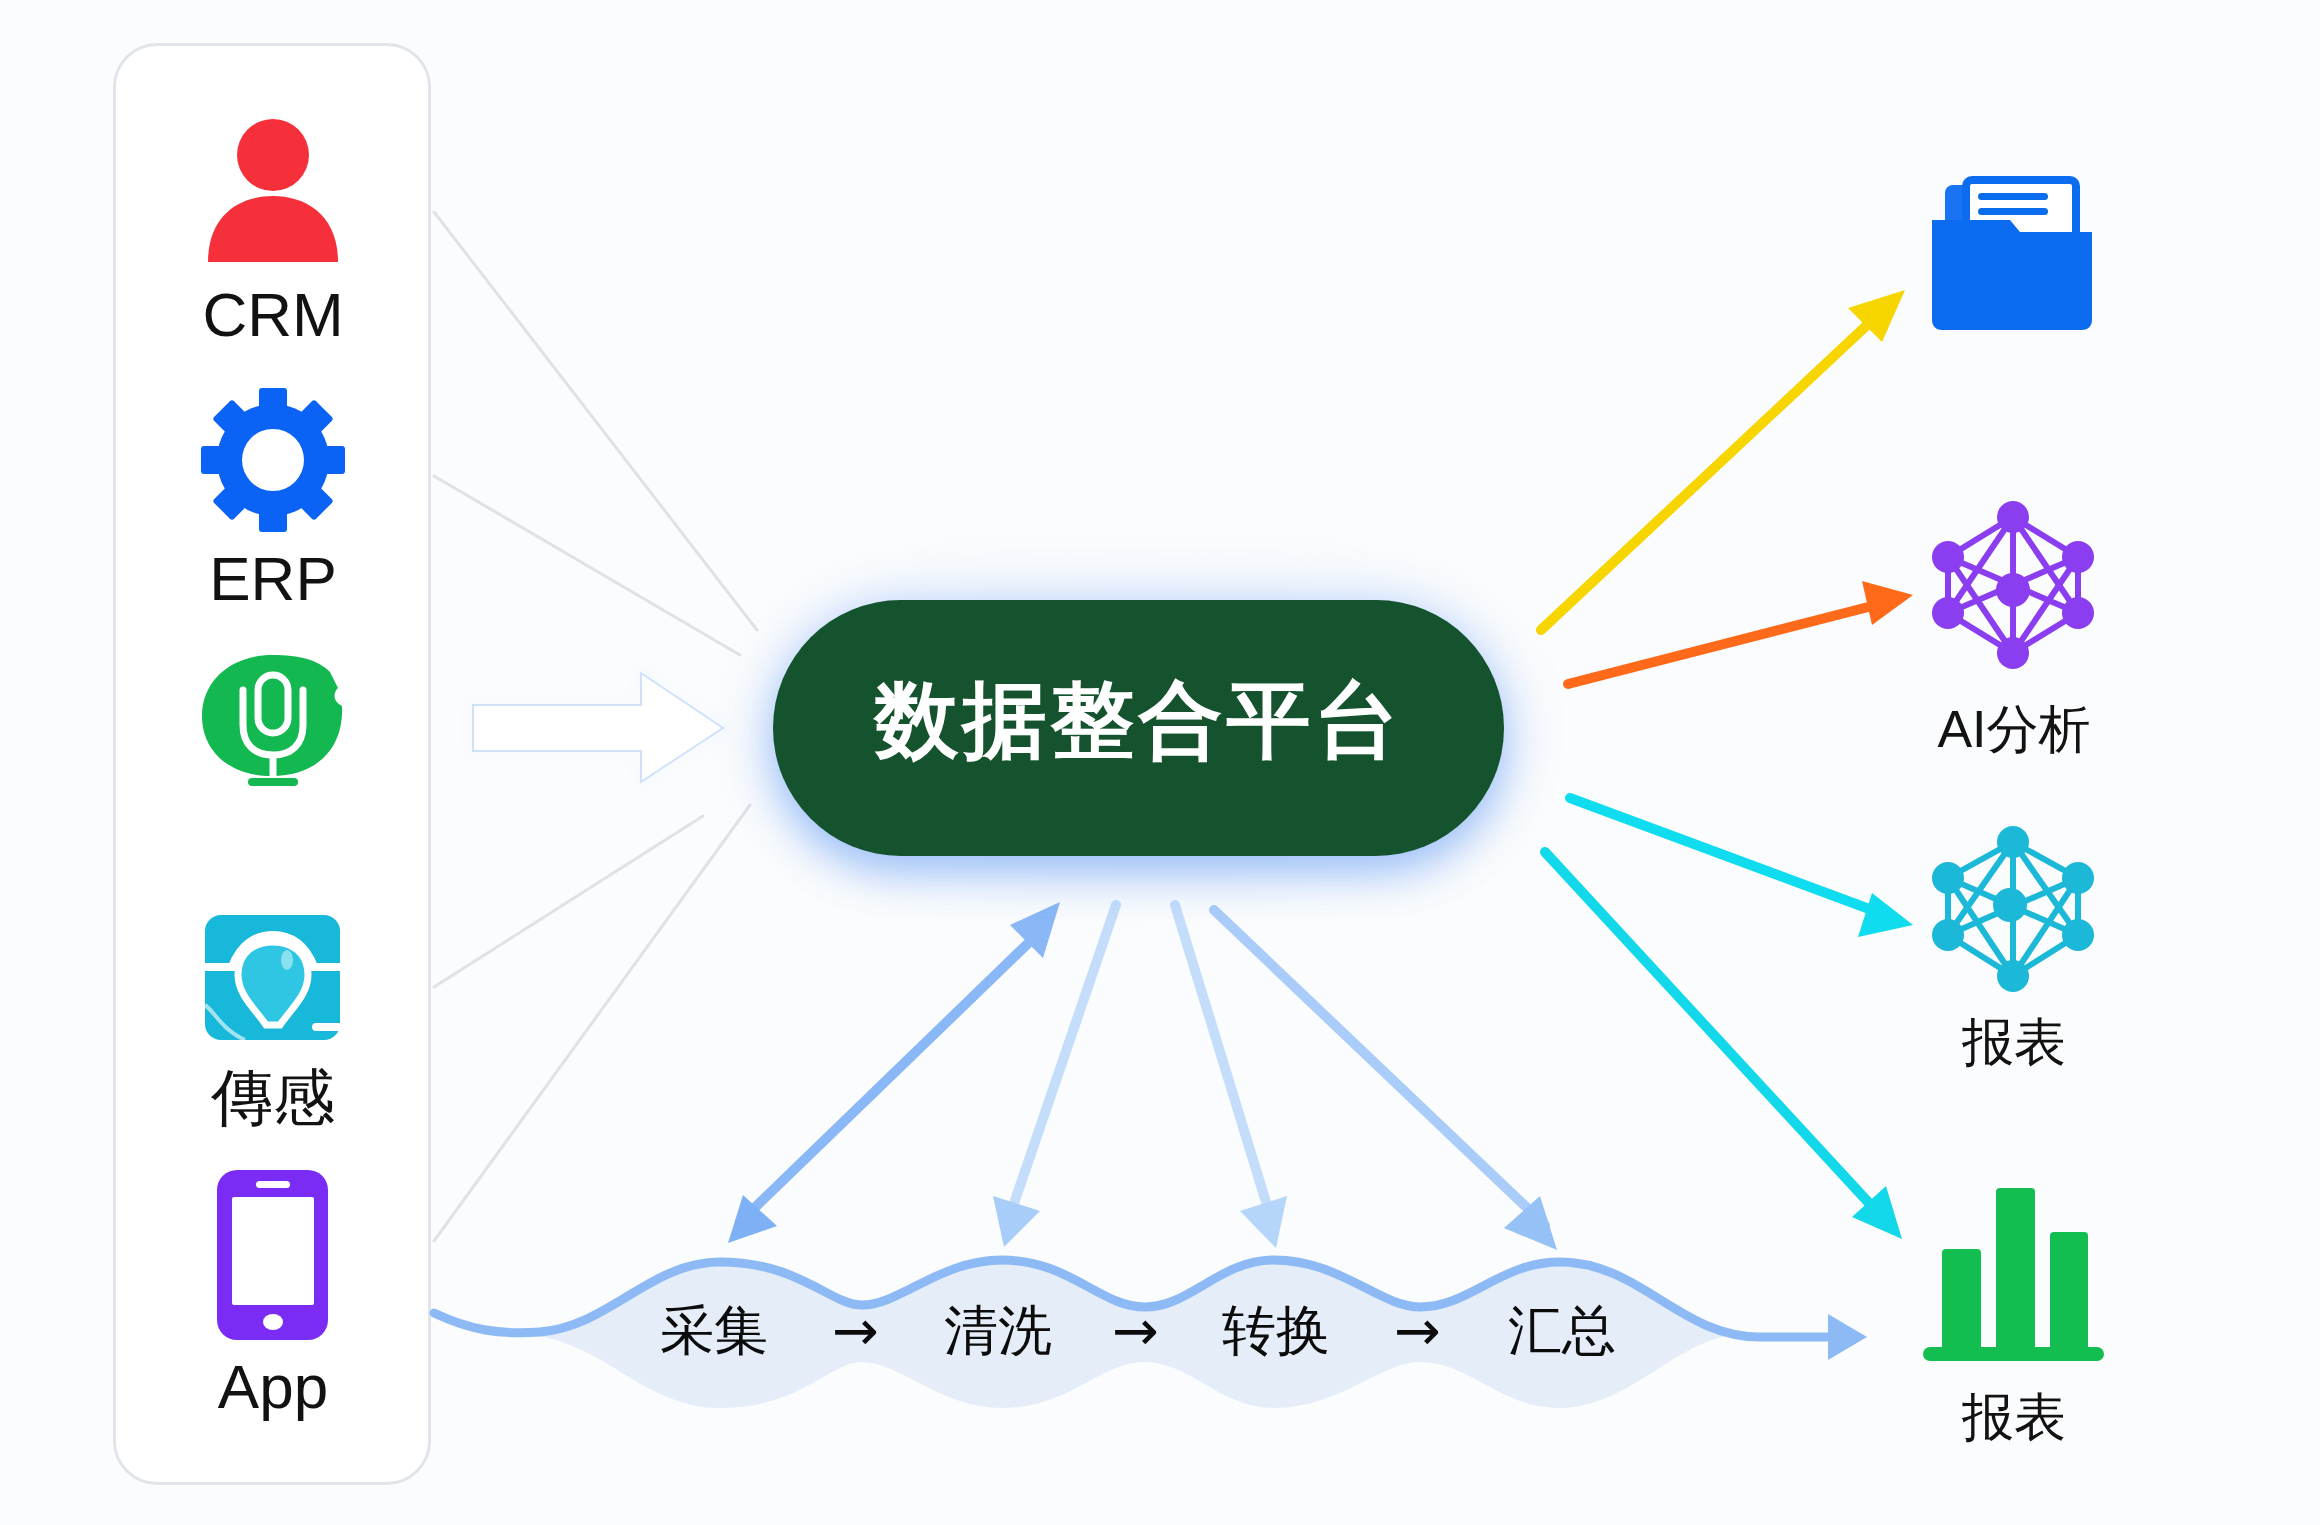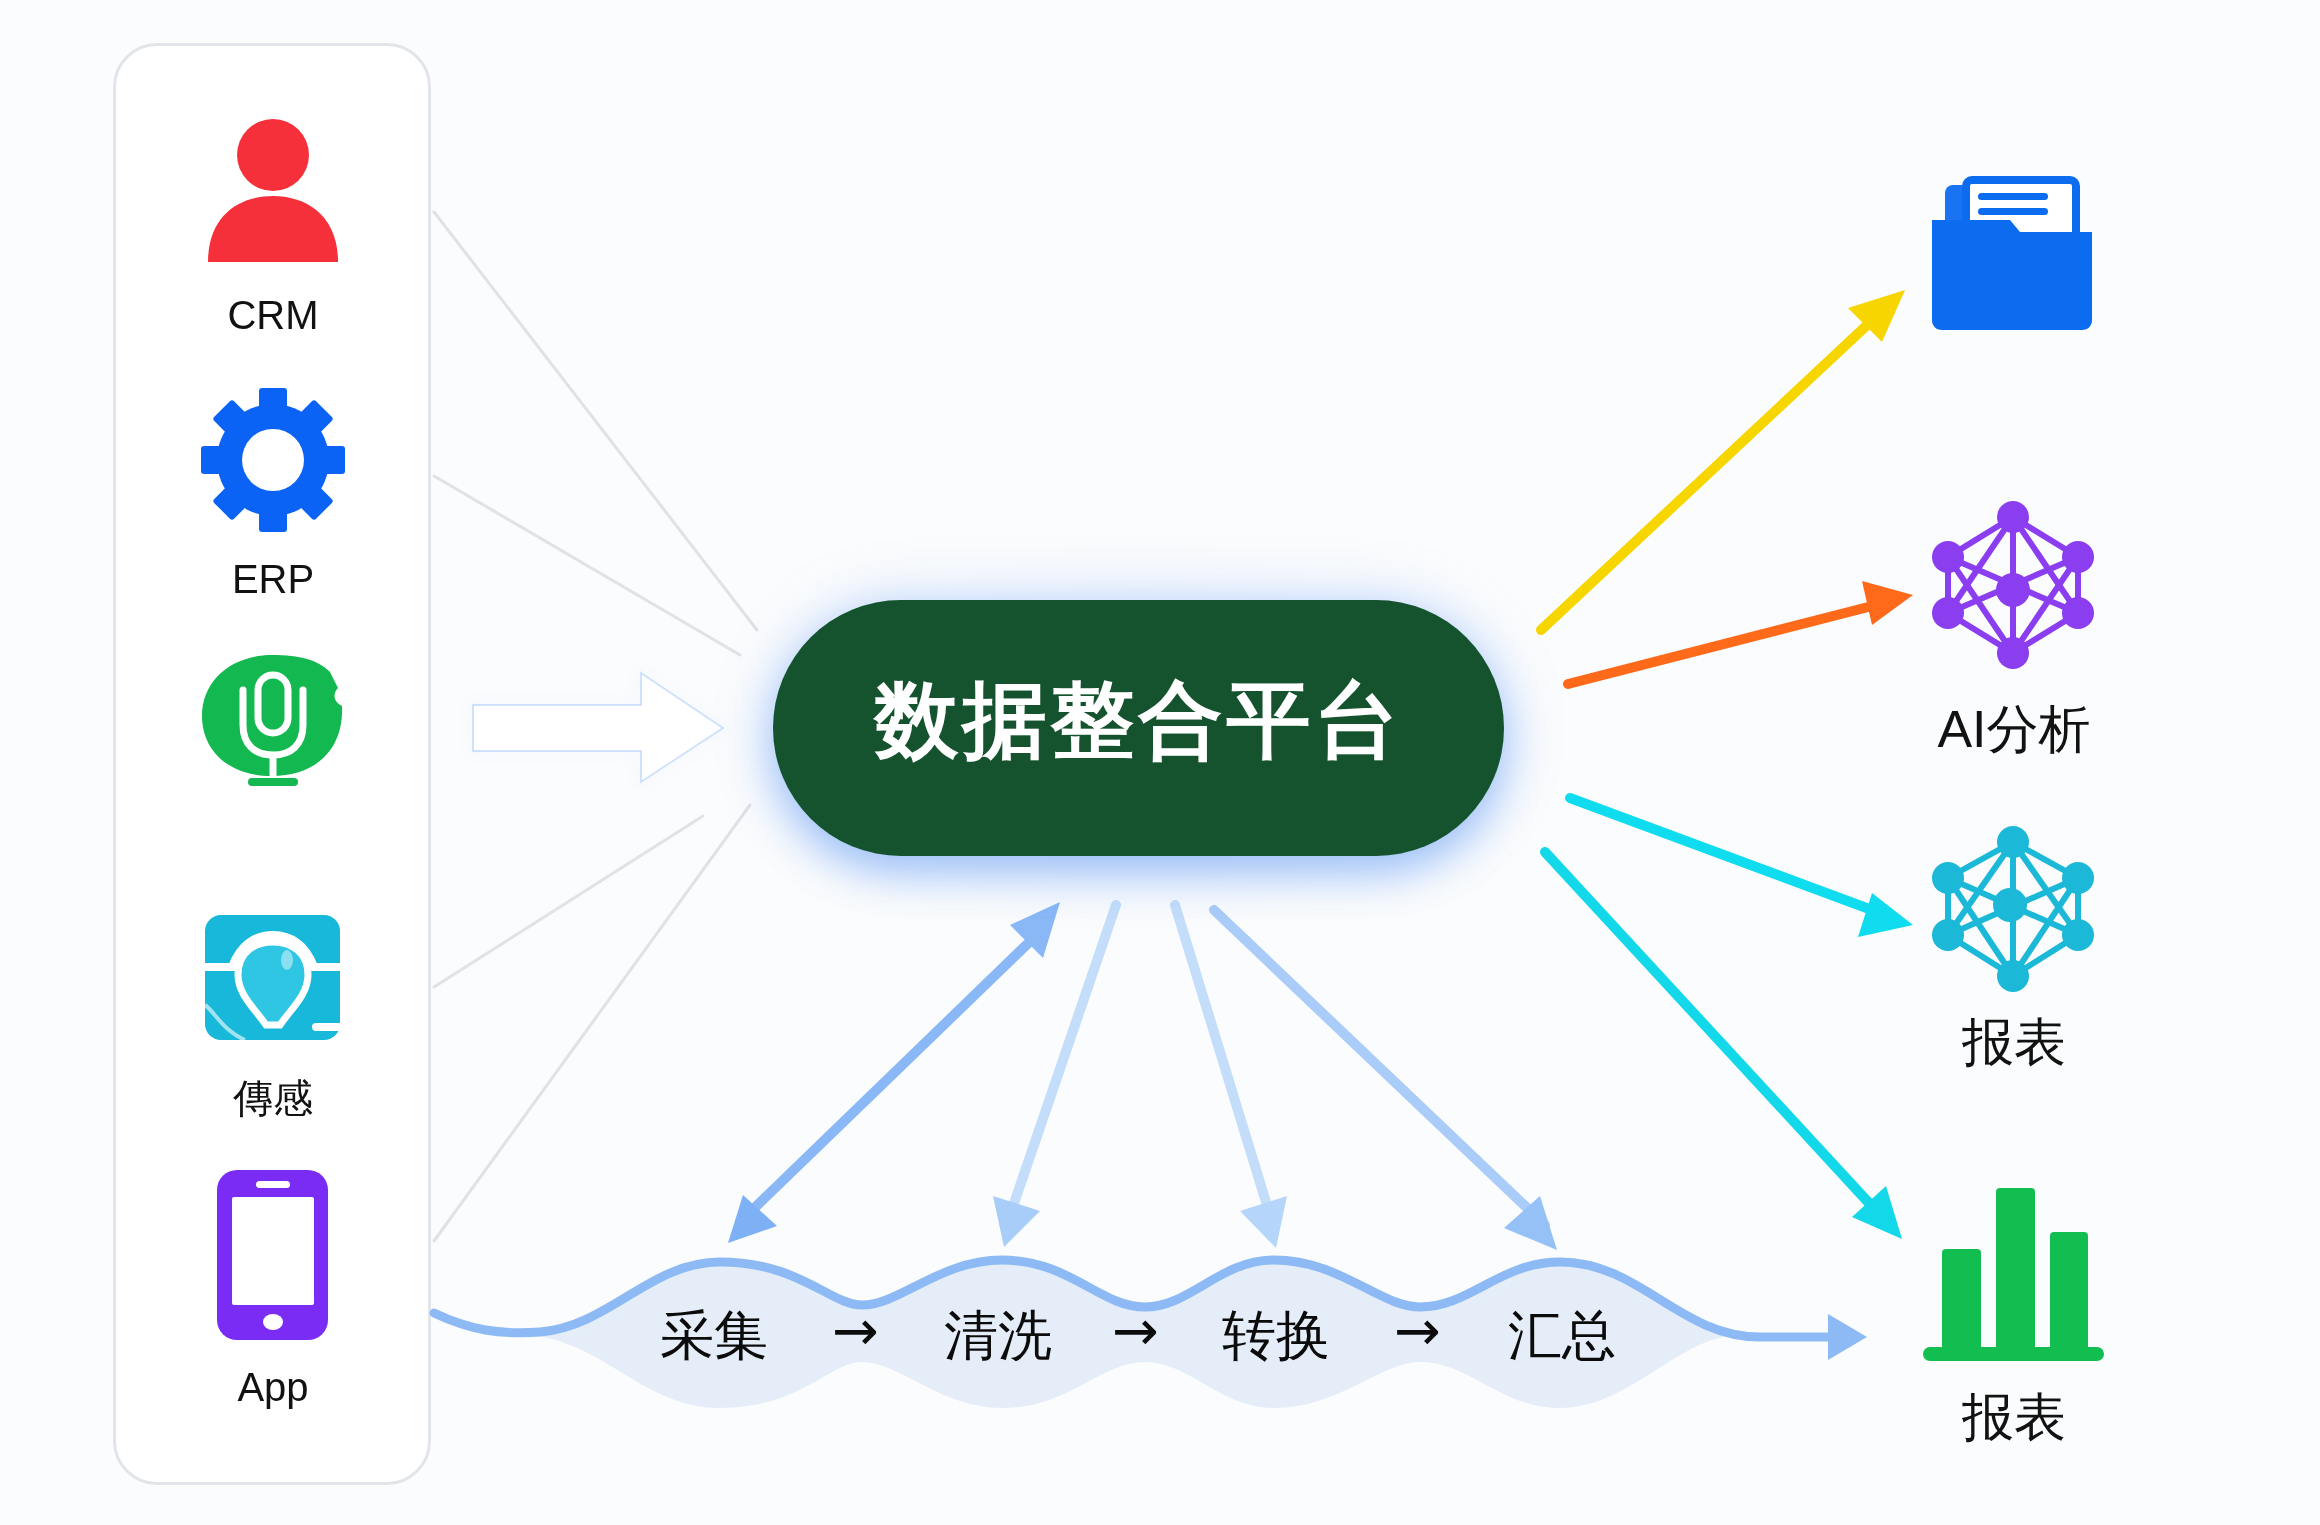--- a/index.html
+++ b/index.html
@@ -4,31 +4,31 @@
 <style>
   html, body { margin: 0; padding: 0; background: #fbfcfd; }
   body { width: 2320px; height: 1525px; position: relative; overflow: hidden;
          font-family: "Liberation Sans", "DejaVu Sans", sans-serif; color: #111; }
   .abs { position: absolute; }
   #canvas { position: absolute; left: 0; top: 0; width: 2320px; height: 1525px; }
   .source-panel { left: 113px; top: 43px; width: 318px; height: 1442px;
     background: #ffffff; border: 3px solid #e1e5ea; border-radius: 44px; box-sizing: border-box; }
   .label { position: absolute; text-align: center; white-space: nowrap;
     font-family: "Liberation Sans", "DejaVu Sans", sans-serif; color: #121212; }
-  .src-label { width: 320px; left: 113px; font-size: 40px; line-height: 50px; }
+  .src-label { width: 320px; left: 113px; font-size: 62px; line-height: 50px; }
   .dst-label { width: 300px; left: 1864px; font-size: 52px; line-height: 54px;
     font-family: "DejaVu Sans", sans-serif; }
   .hub { left: 773px; top: 600px; width: 731px; height: 256px; border-radius: 128px;
     background: #14532d;
     box-shadow: 0 18px 40px rgba(38,118,240,0.35), 0 0 60px rgba(90,150,250,0.25);
     display: flex; align-items: center; justify-content: center; }
   .hub-title { color: #ffffff; font-size: 84px; font-weight: bold; letter-spacing: 4px;
     font-family: "DejaVu Sans", sans-serif; margin-top: -14px; }
   .stage { position: absolute; top: 1304px; font-size: 54px; line-height: 62px;
-    font-family: Liberation Sans, sans-serif; color: #0c0c0c; white-space: nowrap; }
+    font-family: Liberation Mono, monospace; color: #0c0c0c; white-space: nowrap; }
   .stage-arrow { position: absolute; top: 1300px; font-size: 56px; line-height: 62px;
     font-family: "DejaVu Sans", sans-serif; color: #0c0c0c; }
   svg { position: absolute; left: 0; top: 0; }
 </style>
 </head>
 <body>
 
 <div id="canvas">
 
   <div class="abs source-panel"></div>

